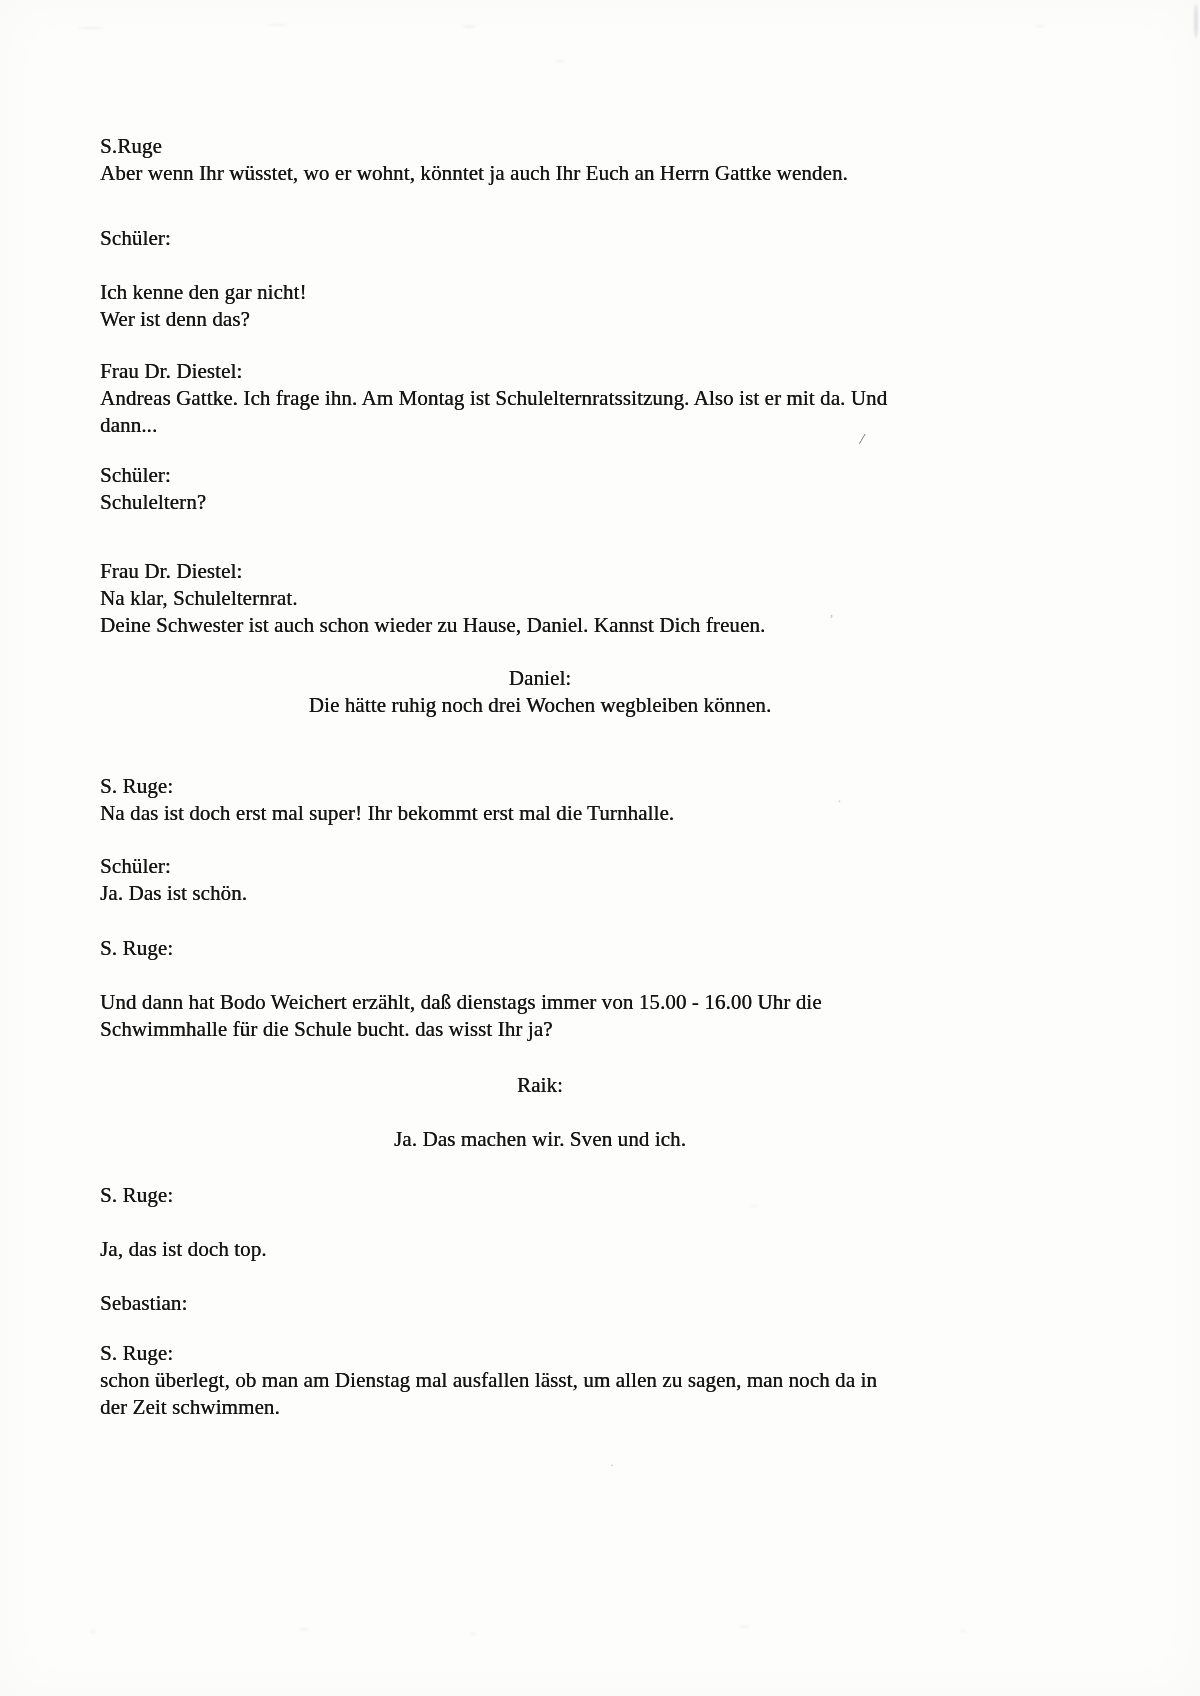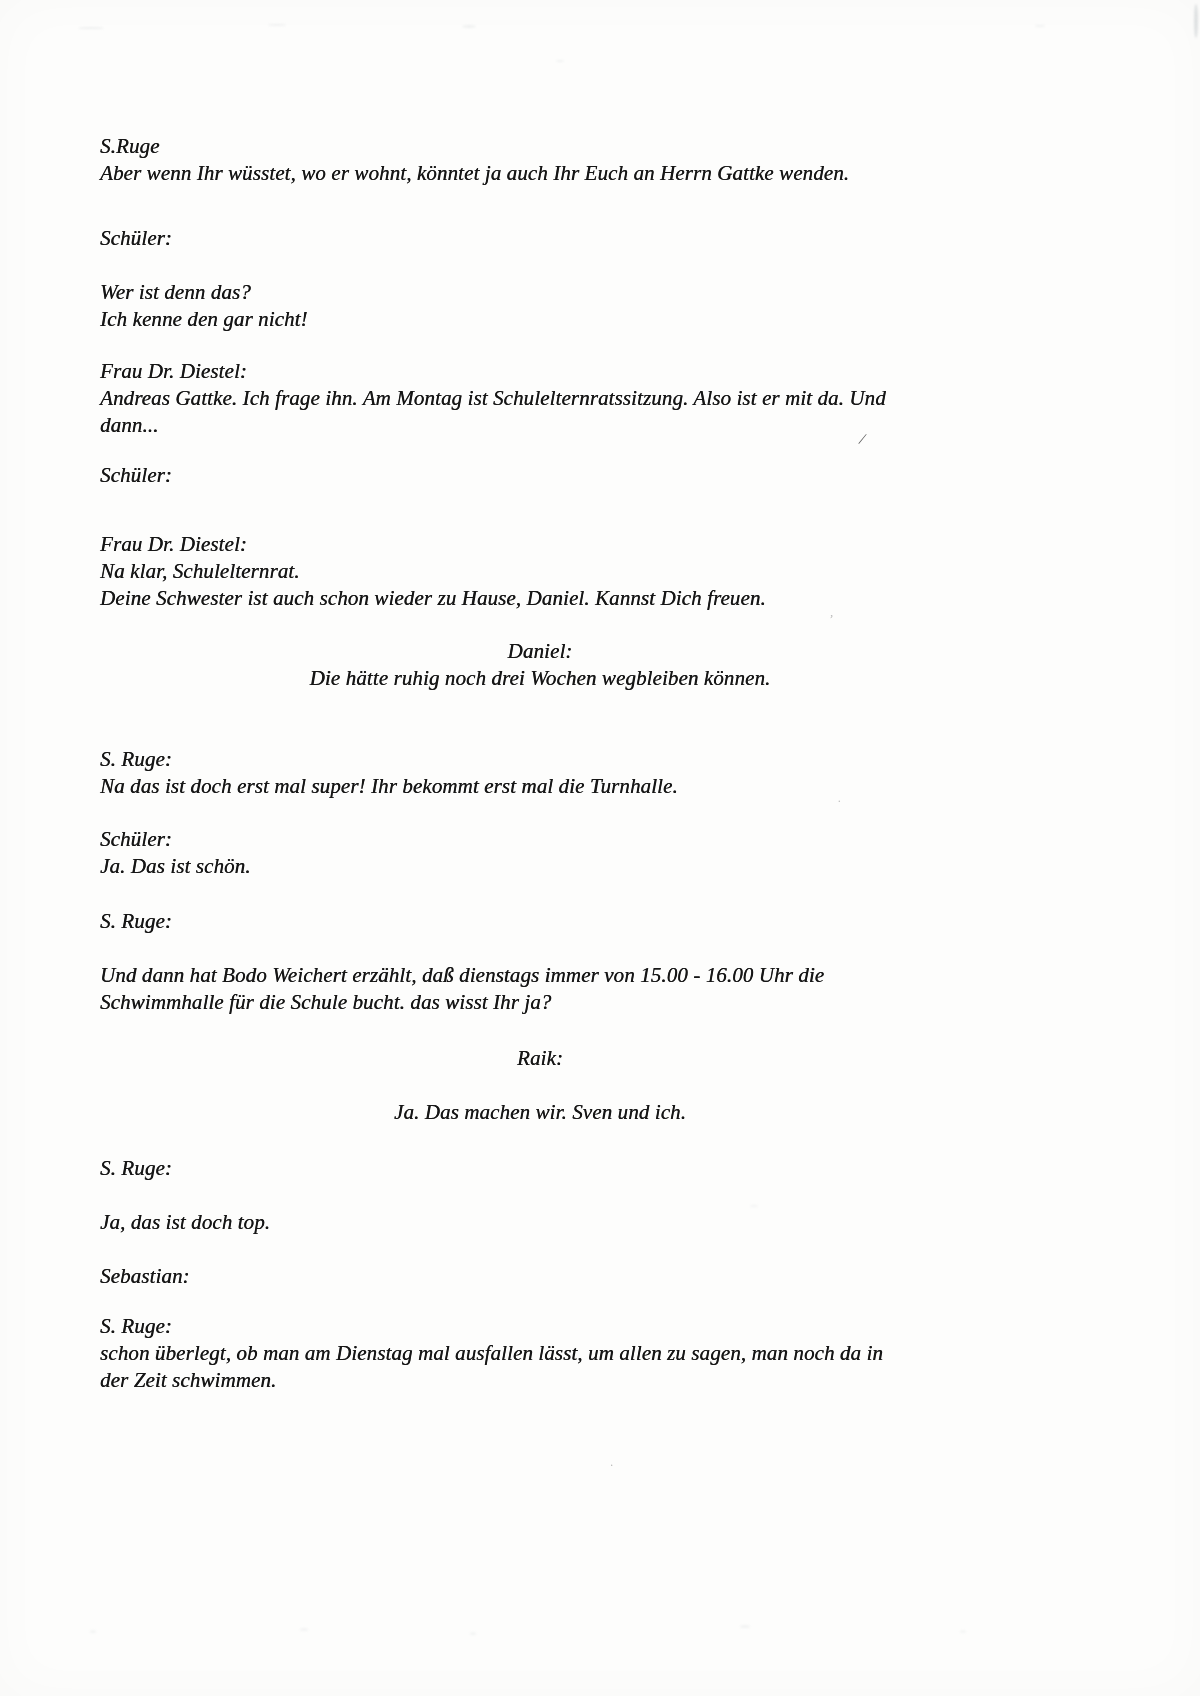--- a/index.html
+++ b/index.html
@@ -43,39 +43,40 @@
   }
   .artifact.smudge {
     background: #aab2b6;
     border-radius: 50%;
     filter: blur(1px);
   }
 </style>
 </head>
 <body>
 
-<div class="page" style="background: rgb(253, 253, 252); color: rgb(22, 22, 22); font-style: italic;">
+<div class="page" style="background: rgb(253, 253, 252); color: rgb(22, 22, 22);">
   <div class="content">
       <div class="entry" style="margin-top: 0px;">
         <div class="line speaker">S.Ruge</div>
         <div class="line">Aber wenn Ihr wüsstet, wo er wohnt, könntet ja auch Ihr Euch an Herrn Gattke wenden.</div>
       </div>
       <div class="entry" style="margin-top: 38px;">
         <div class="line speaker">Schüler:</div>
         <div class="line blank"></div>
+        <div class="line">Ich kenne den gar nicht!</div>
         <div class="line">Wer ist denn das?</div>
-        <div class="line">Ich kenne den gar nicht!</div>
       </div>
       <div class="entry" style="margin-top: 25px;">
         <div class="line speaker">Frau Dr. Diestel:</div>
         <div class="line">Andreas Gattke. Ich frage ihn. Am Montag ist Schulelternratssitzung. Also ist er mit da. Und</div>
         <div class="line">dann...</div>
       </div>
       <div class="entry" style="margin-top: 23px;">
         <div class="line speaker">Schüler:</div>
+        <div class="line">Schuleltern?</div>
       </div>
       <div class="entry" style="margin-top: 42px;">
         <div class="line speaker">Frau Dr. Diestel:</div>
         <div class="line">Na klar, Schulelternrat.</div>
         <div class="line">Deine Schwester ist auch schon wieder zu Hause, Daniel. Kannst Dich freuen.</div>
       </div>
       <div class="entry" style="margin-top: 26px; text-align: center;">
         <div class="line speaker">Daniel:</div>
         <div class="line">Die hätte ruhig noch drei Wochen wegbleiben können.</div>
       </div>

